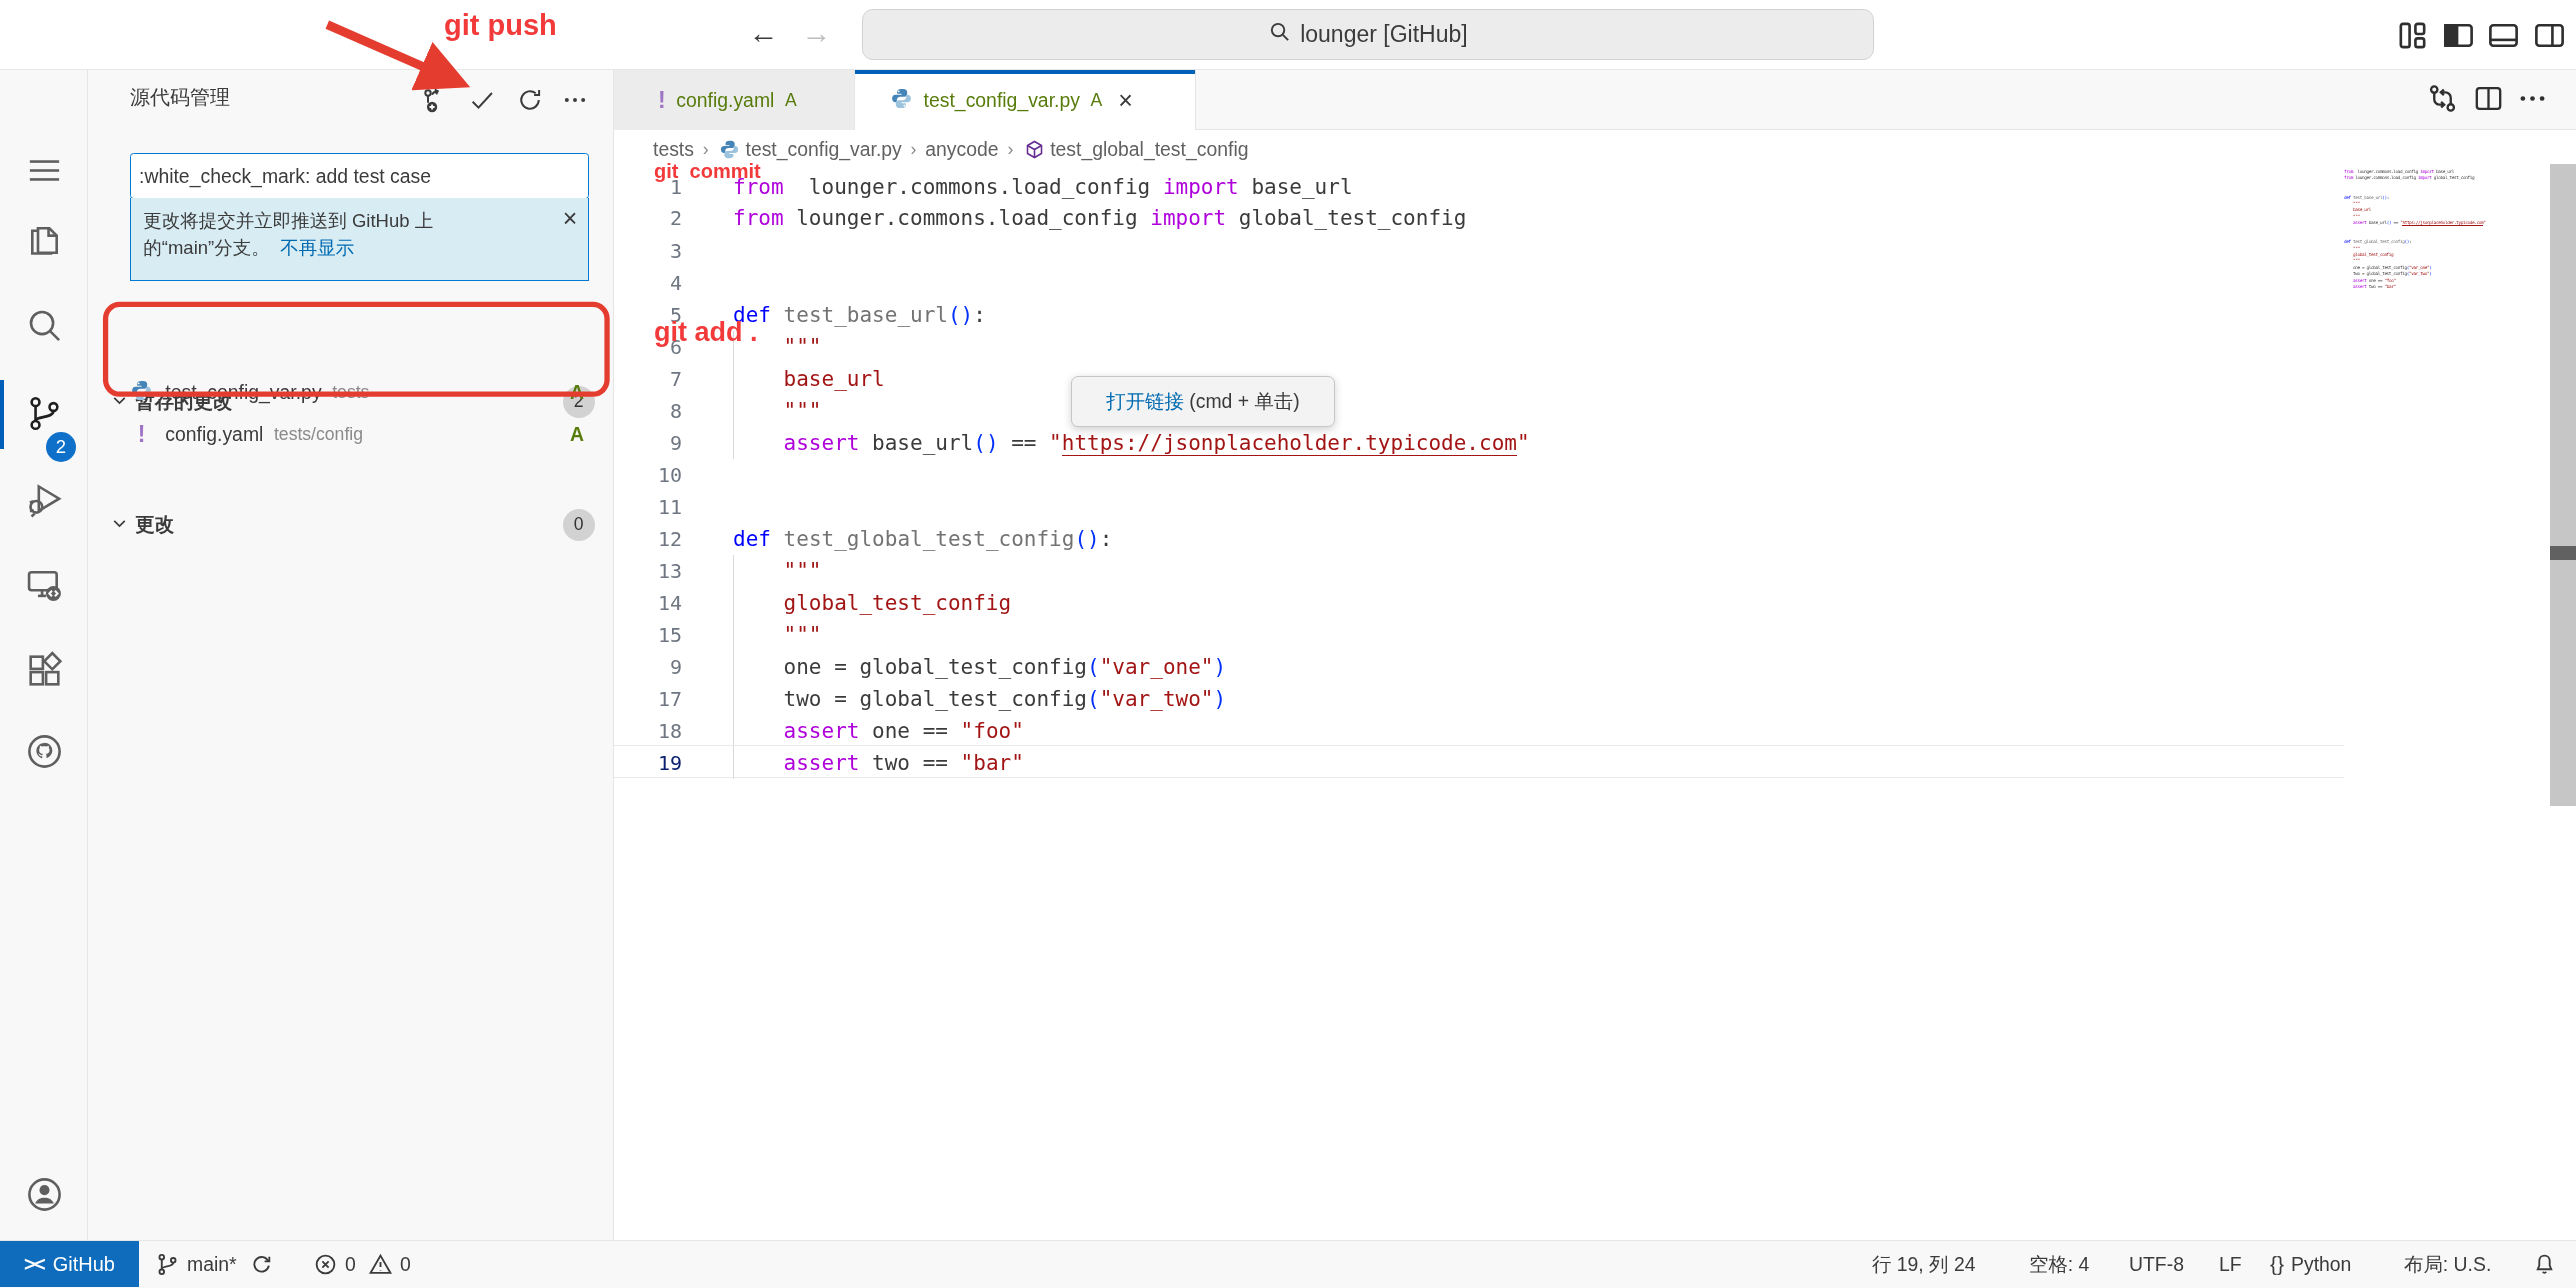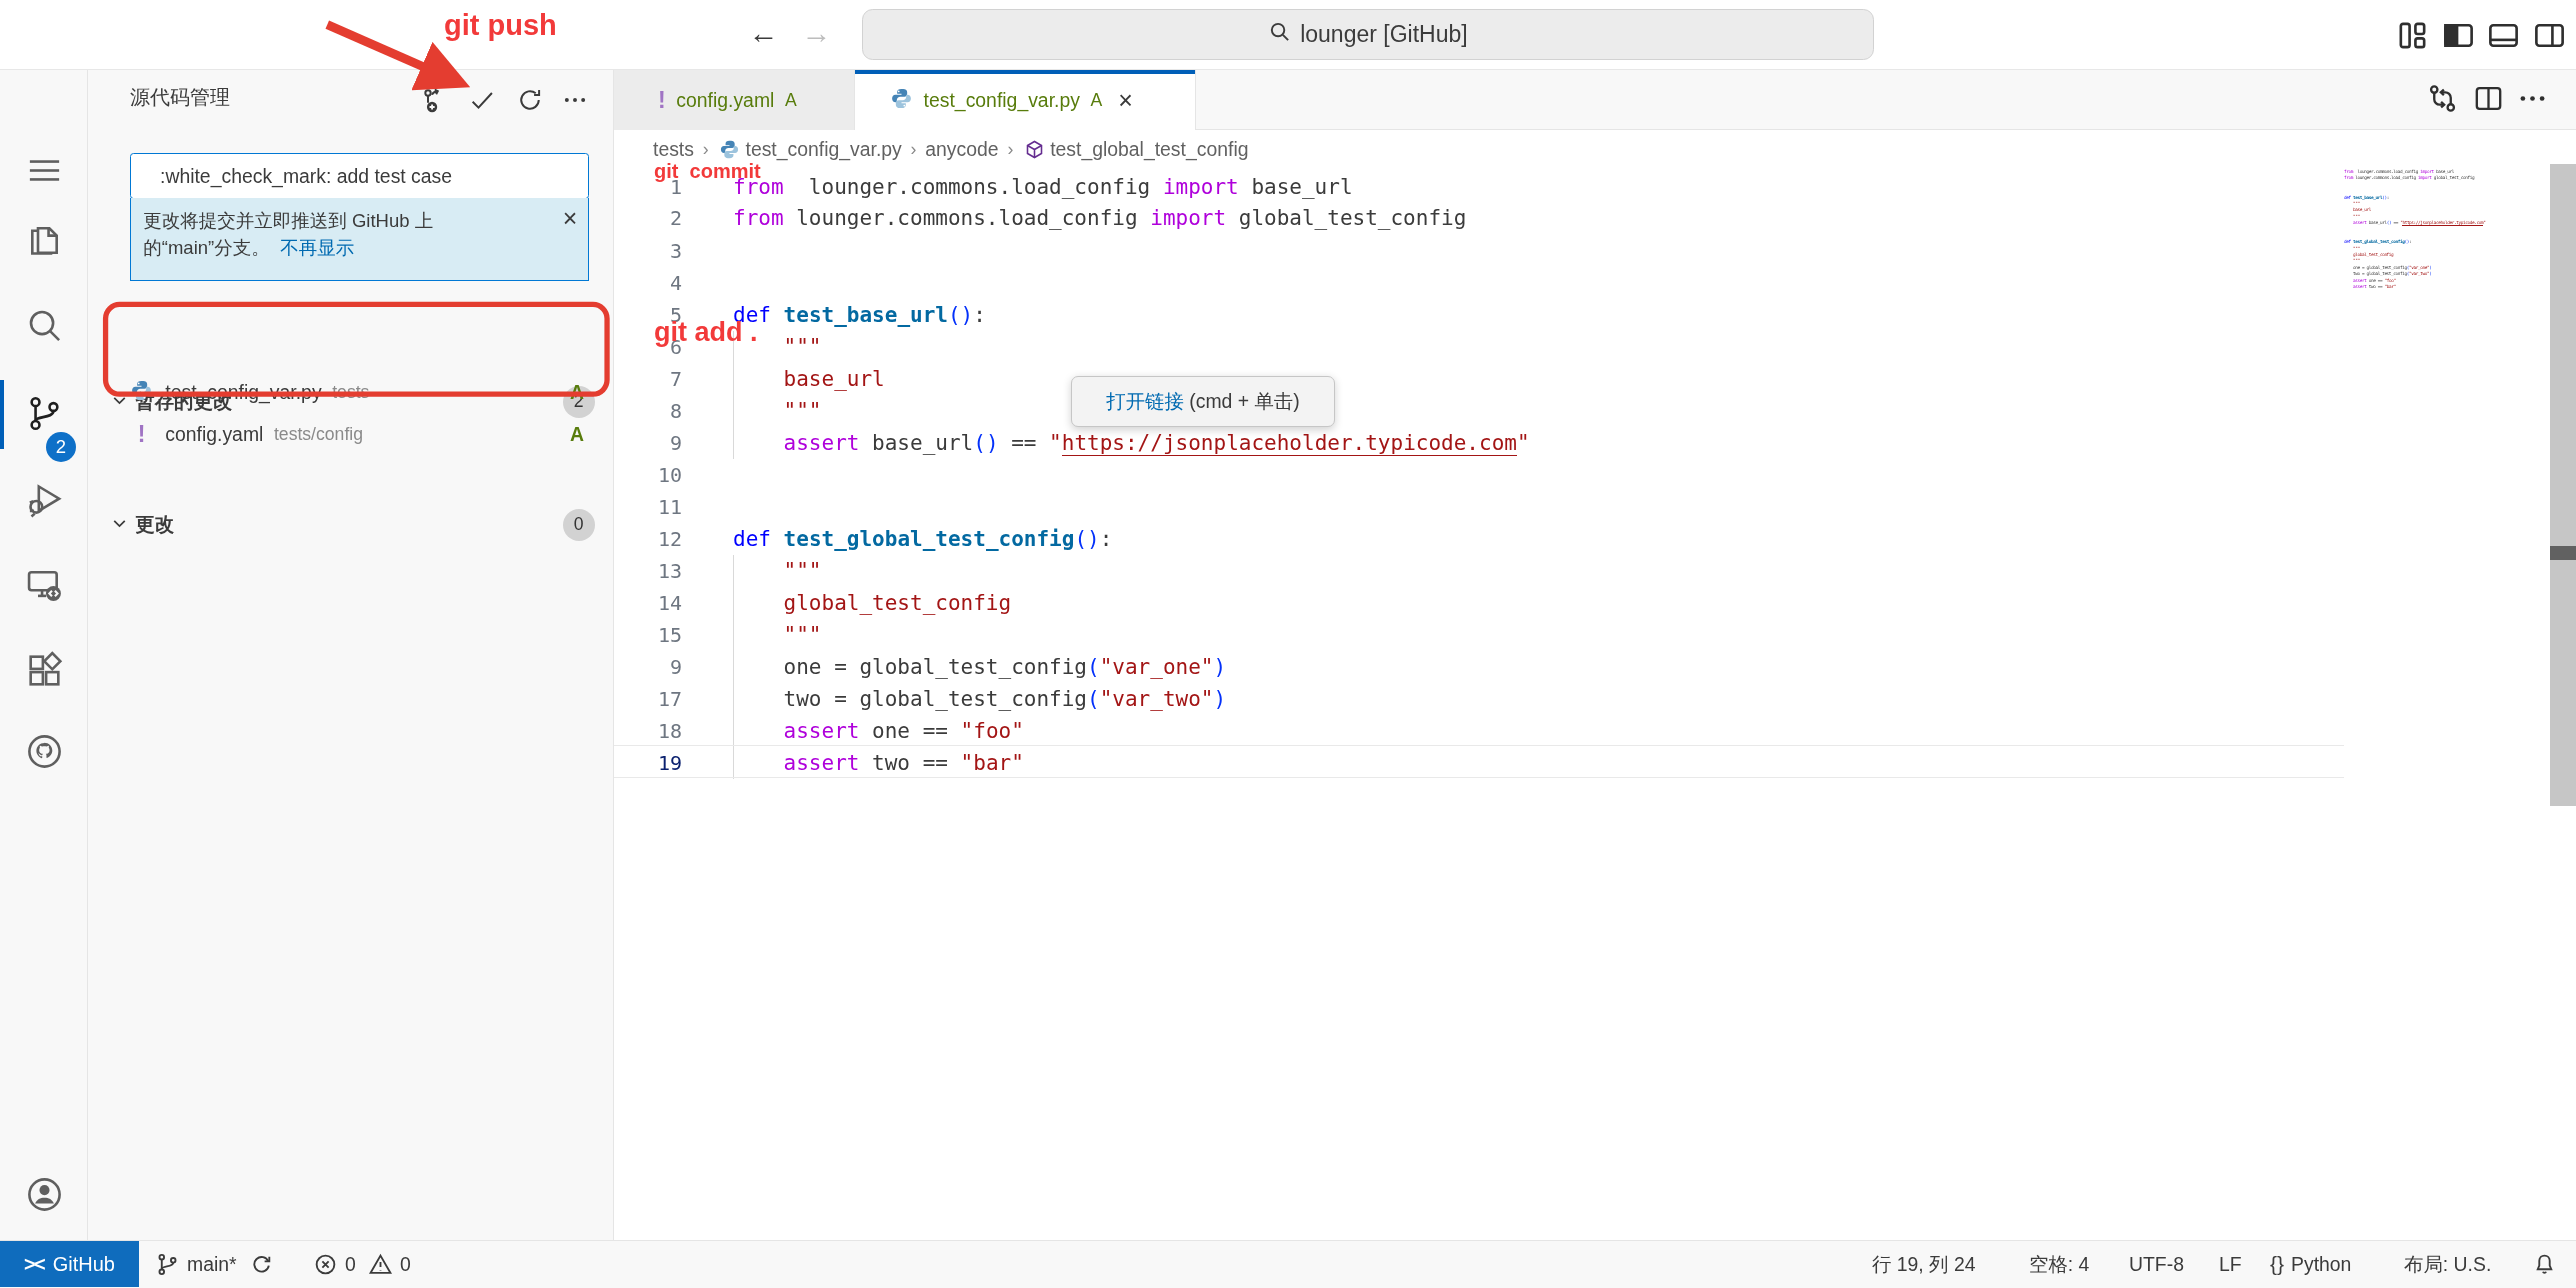--- a/index.html
+++ b/index.html
@@ -22,21 +22,21 @@
   .ab-item.active svg { stroke:#1f1f1f; }
   #scm-badge { position:absolute; left:46px; top:362px; width:30px; height:30px; background:#0e70c8; border-radius:50%; color:#fff; font-size:18.5px; display:flex; align-items:center; justify-content:center; z-index:3; }
   #scm-active-bar { position:absolute; left:0; top:310px; width:4.4px; height:69px; background:#005fb8; }
   .gear-glyph { font-size:37px; line-height:39px; text-align:center; display:block; }
 
   
   #sidebar { position:absolute; left:88px; top:70px; width:526px; height:1172px; background:#f8f8f8; border-right:1.8px solid #e5e5e5; }
   #sb-title { position:absolute; left:42px; top:14px; font-size:20px; color:#3b3b3b; }
   .sb-act { position:absolute; top:16px; width:30px; height:30px; }
   .sb-act svg { width:28px; height:28px; stroke:#3b3b3b; fill:none; stroke-width:1.7; }
-  #commit-input { position:absolute; left:42px; top:83px; width:459px; height:46px; background:#fff; border:1.8px solid #0078d4; border-radius:3.5px; font-size:19.4px; color:#3b3b3b; padding:0 29px; font-family:"Liberation Sans",sans-serif; }
+  #commit-input { position:absolute; left:42px; top:83px; width:459px; height:46px; background:#fff; border:1.8px solid #0078d4; border-radius:3.5px; font-size:19.4px; color:#3b3b3b; padding:0 8px; font-family:"Liberation Sans",sans-serif; }
   #scm-notice { position:absolute; left:42px; top:128px; width:459px; height:83px; background:#d8ecf4; border:1.8px solid #0078d4; border-top:none; font-size:18.5px; color:#3b3b3b; padding:8.8px 12.3px; line-height:27px; }
   #scm-notice .link { color:#006ab1; margin-left:10.6px; }
   #notice-close { position:absolute; right:10.6px; top:7px; font-size:25px; color:#3b3b3b; }
   .sb-section { position:absolute; left:0; width:526px; height:39px; display:flex; align-items:center;margin-top:48px; }
   .sb-chevron svg { width:21px; height:21px; stroke:#3b3b3b; fill:none; stroke-width:2; }
   .sb-section .lbl { font-size:19.4px; color:#3b3b3b; font-weight:bold; margin-left:5.3px; }
   .count-pill { position:absolute; right:19.4px; width:32px; height:32px; border-radius:50%; background:#d2d2d2; color:#333; font-size:17.6px; display:flex; align-items:center; justify-content:center; }
   .file-row { position:absolute; left:0; width:526px; height:42px; display:flex; align-items:center; }
   .file-row .ficon { width:23px; margin-left:42px; text-align:center; }
   .file-row .fname { font-size:19.4px; color:#3b3b3b; margin-left:12.3px; white-space:nowrap; }
@@ -62,21 +62,21 @@
   #breadcrumbs .bc-icon { display:inline-flex; width:21px; height:21px; margin:0 5.3px 0 1.8px; vertical-align:-2.6px; }
 
   #editor { position:absolute; left:614px; top:169px; width:1936px; height:1070px; background:#fff;
     font-family:"DejaVu Sans Mono","Liberation Mono",monospace; font-size:21px; }
   .code-line { position:absolute; left:0; height:33px; line-height:33px; white-space:pre; }
   .gutter-num { position:absolute; width:68px; text-align:right; color:#6e7681; height:33px; line-height:33px; font-size:20px; }
   .gutter-num.active { color:#0b216f; }
   .code-text { position:absolute; left:119px; }
   #indent-guide-1, #indent-guide-2 { position:absolute; left:119px; width:0; border-left:1.8px solid #d9d9d9; }
   #current-line { position:absolute; left:0px; width:1730px; height:33px; border-top:1.8px solid #e9e9e9; border-bottom:1.8px solid #e9e9e9; }
-  .tok-k { color:#af00db; } .tok-d { color:#0000ff; } .tok-f { color:#0369a1;font-weight:bold; }
+  .tok-k { color:#af00db; } .tok-d { color:#0000ff; } .tok-f { color:#737373; }
   .tok-s { color:#a31515; } .tok-p { color:#0431fa; } .tok-t { color:#3b3b3b; }
   .tok-u { color:#a31515; border-bottom:1.8px solid #a31515; }
 
   #link-tooltip { position:absolute; left:1071px; top:376px; width:264px; height:51px; background:#f3f3f3; border:1.8px solid #c6c6c6; border-radius:7px; box-shadow:0 2.6px 8.8px rgba(0,0,0,.18); display:flex; align-items:center; justify-content:center; font-size:19.4px; color:#3b3b3b; z-index:6; }
   #link-tooltip .tl { color:#006ab1; }
 
   
   #minimap { position:absolute; left:2344px; top:169px; width:194px; height:141px; overflow:hidden;
     font-family:"DejaVu Sans Mono",monospace; font-size:4.4px; }
   .mini-line { height:6.4px; line-height:6.4px; white-space:pre; letter-spacing:-0.4px; }

